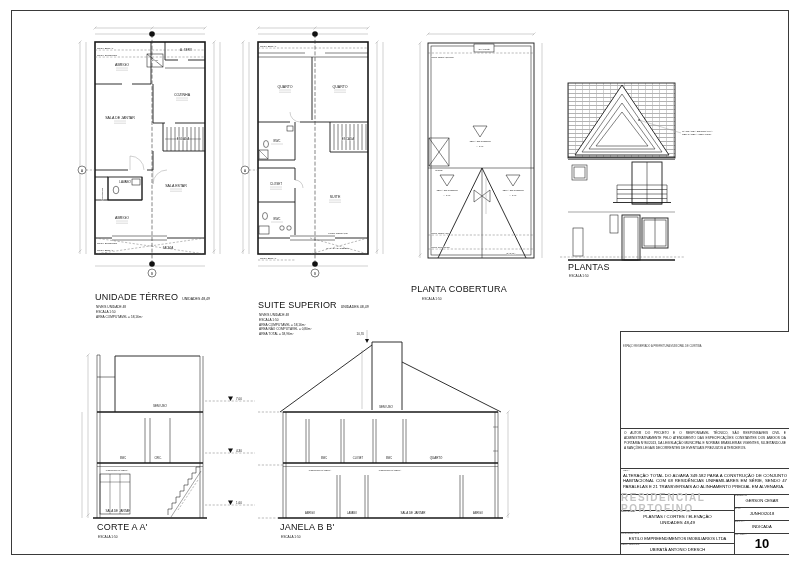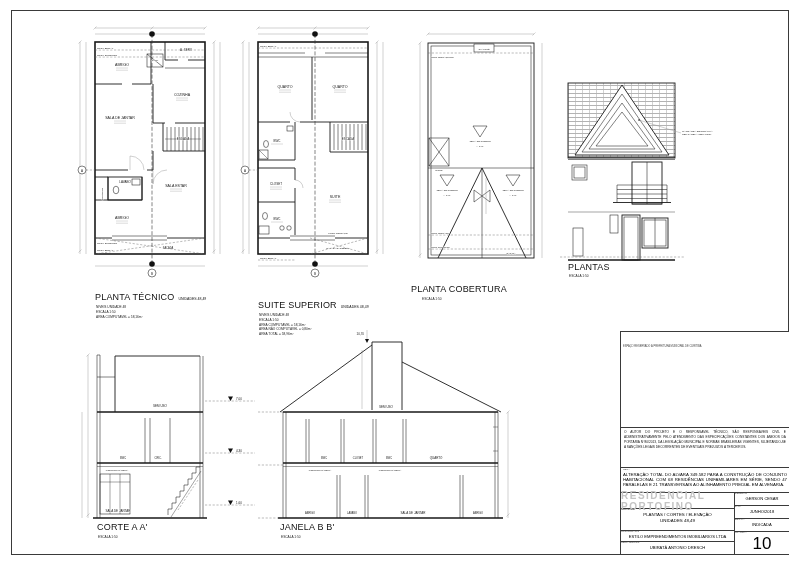--- a/index.html
+++ b/index.html
@@ -46,21 +46,21 @@
   .tb-left{width:114px;border-right:1px solid #3a3a3a;box-sizing:border-box;display:flex;flex-direction:column;}
   .tb-logo{height:16px;border-bottom:1px solid #3a3a3a;box-sizing:border-box;display:flex;
     align-items:center;justify-content:center;font-size:10px;font-weight:bold;color:#c4c4c4;letter-spacing:1.5px;}
   .tb-row{border-bottom:1px solid #3a3a3a;box-sizing:border-box;text-align:center;}
   .tb-conteudo{height:22px;font-size:4.4px;line-height:1.4;}
   .tb-prop{height:11px;font-size:4.1px;}
   .tb-resp{flex:1;border-bottom:none;font-size:4.1px;}
   .tb-right{flex:1;display:flex;flex-direction:column;}
   .tb-cell{height:13px;border-bottom:1px solid #3a3a3a;box-sizing:border-box;text-align:center;font-size:4.1px;}
   .tb-prancha{flex:1;border-bottom:none;}
-  .tb-num{font-size:17px;font-weight:normal;line-height:1.1;color:#000;}
+  .tb-num{font-size:13px;font-weight:bold;line-height:1.1;color:#000;}
 </style>
 </head>
 <body>
 
 <div class="sheet">
   <div class="frame"></div>
 
   <div class="drawing" style="left:72px;top:20px;width:175px;height:300px;">
     <svg width="175" height="268" viewBox="0 0 175 268">
       <g>
@@ -110,21 +110,21 @@
       <text x="104" y="167" class="tc t36">SALA ESTAR</text>
       <text x="50" y="199" class="tc t36">ABRIGO</text>
       <text x="96" y="229" class="tc t26">SACADA</text>
       <text x="25" y="28.5" class="tl t24">PROJ. BEIRAL</text>
       <text x="25" y="35.5" class="tl t24">PROJ. SUPERIOR</text>
       <text x="25" y="223.5" class="tl t24">PROJ. SUPERIOR</text>
       <text x="25" y="230.5" class="tl t24">PROJ. BEIRAL</text>
       <text x="10" y="151.5" class="tc t3">A</text>
       <text x="80" y="254.5" class="tc t3">B</text>
     </svg>
-    <div class="dt" style="left:23px;top:272px"><span>PLANTA TÉCNICO</span><span class="units">UNIDADES 48,49</span></div>
+    <div class="dt" style="left:23px;top:272px"><span>UNIDADE TÉRREO</span><span class="units">UNIDADES 48,49</span></div>
     <div class="dnotes" style="left:24px;top:285px">
       <div>NÍVEIS UNIDADE 48</div>
       <div>ESCALA  1:50</div>
       <div>ÁREA COMPUTÁVEL = 58,16m²</div>
     </div>
   </div>
 
   <div class="drawing" style="left:235px;top:20px;width:175px;height:320px;">
     <svg width="175" height="268" viewBox="0 0 175 268">
       <g>

